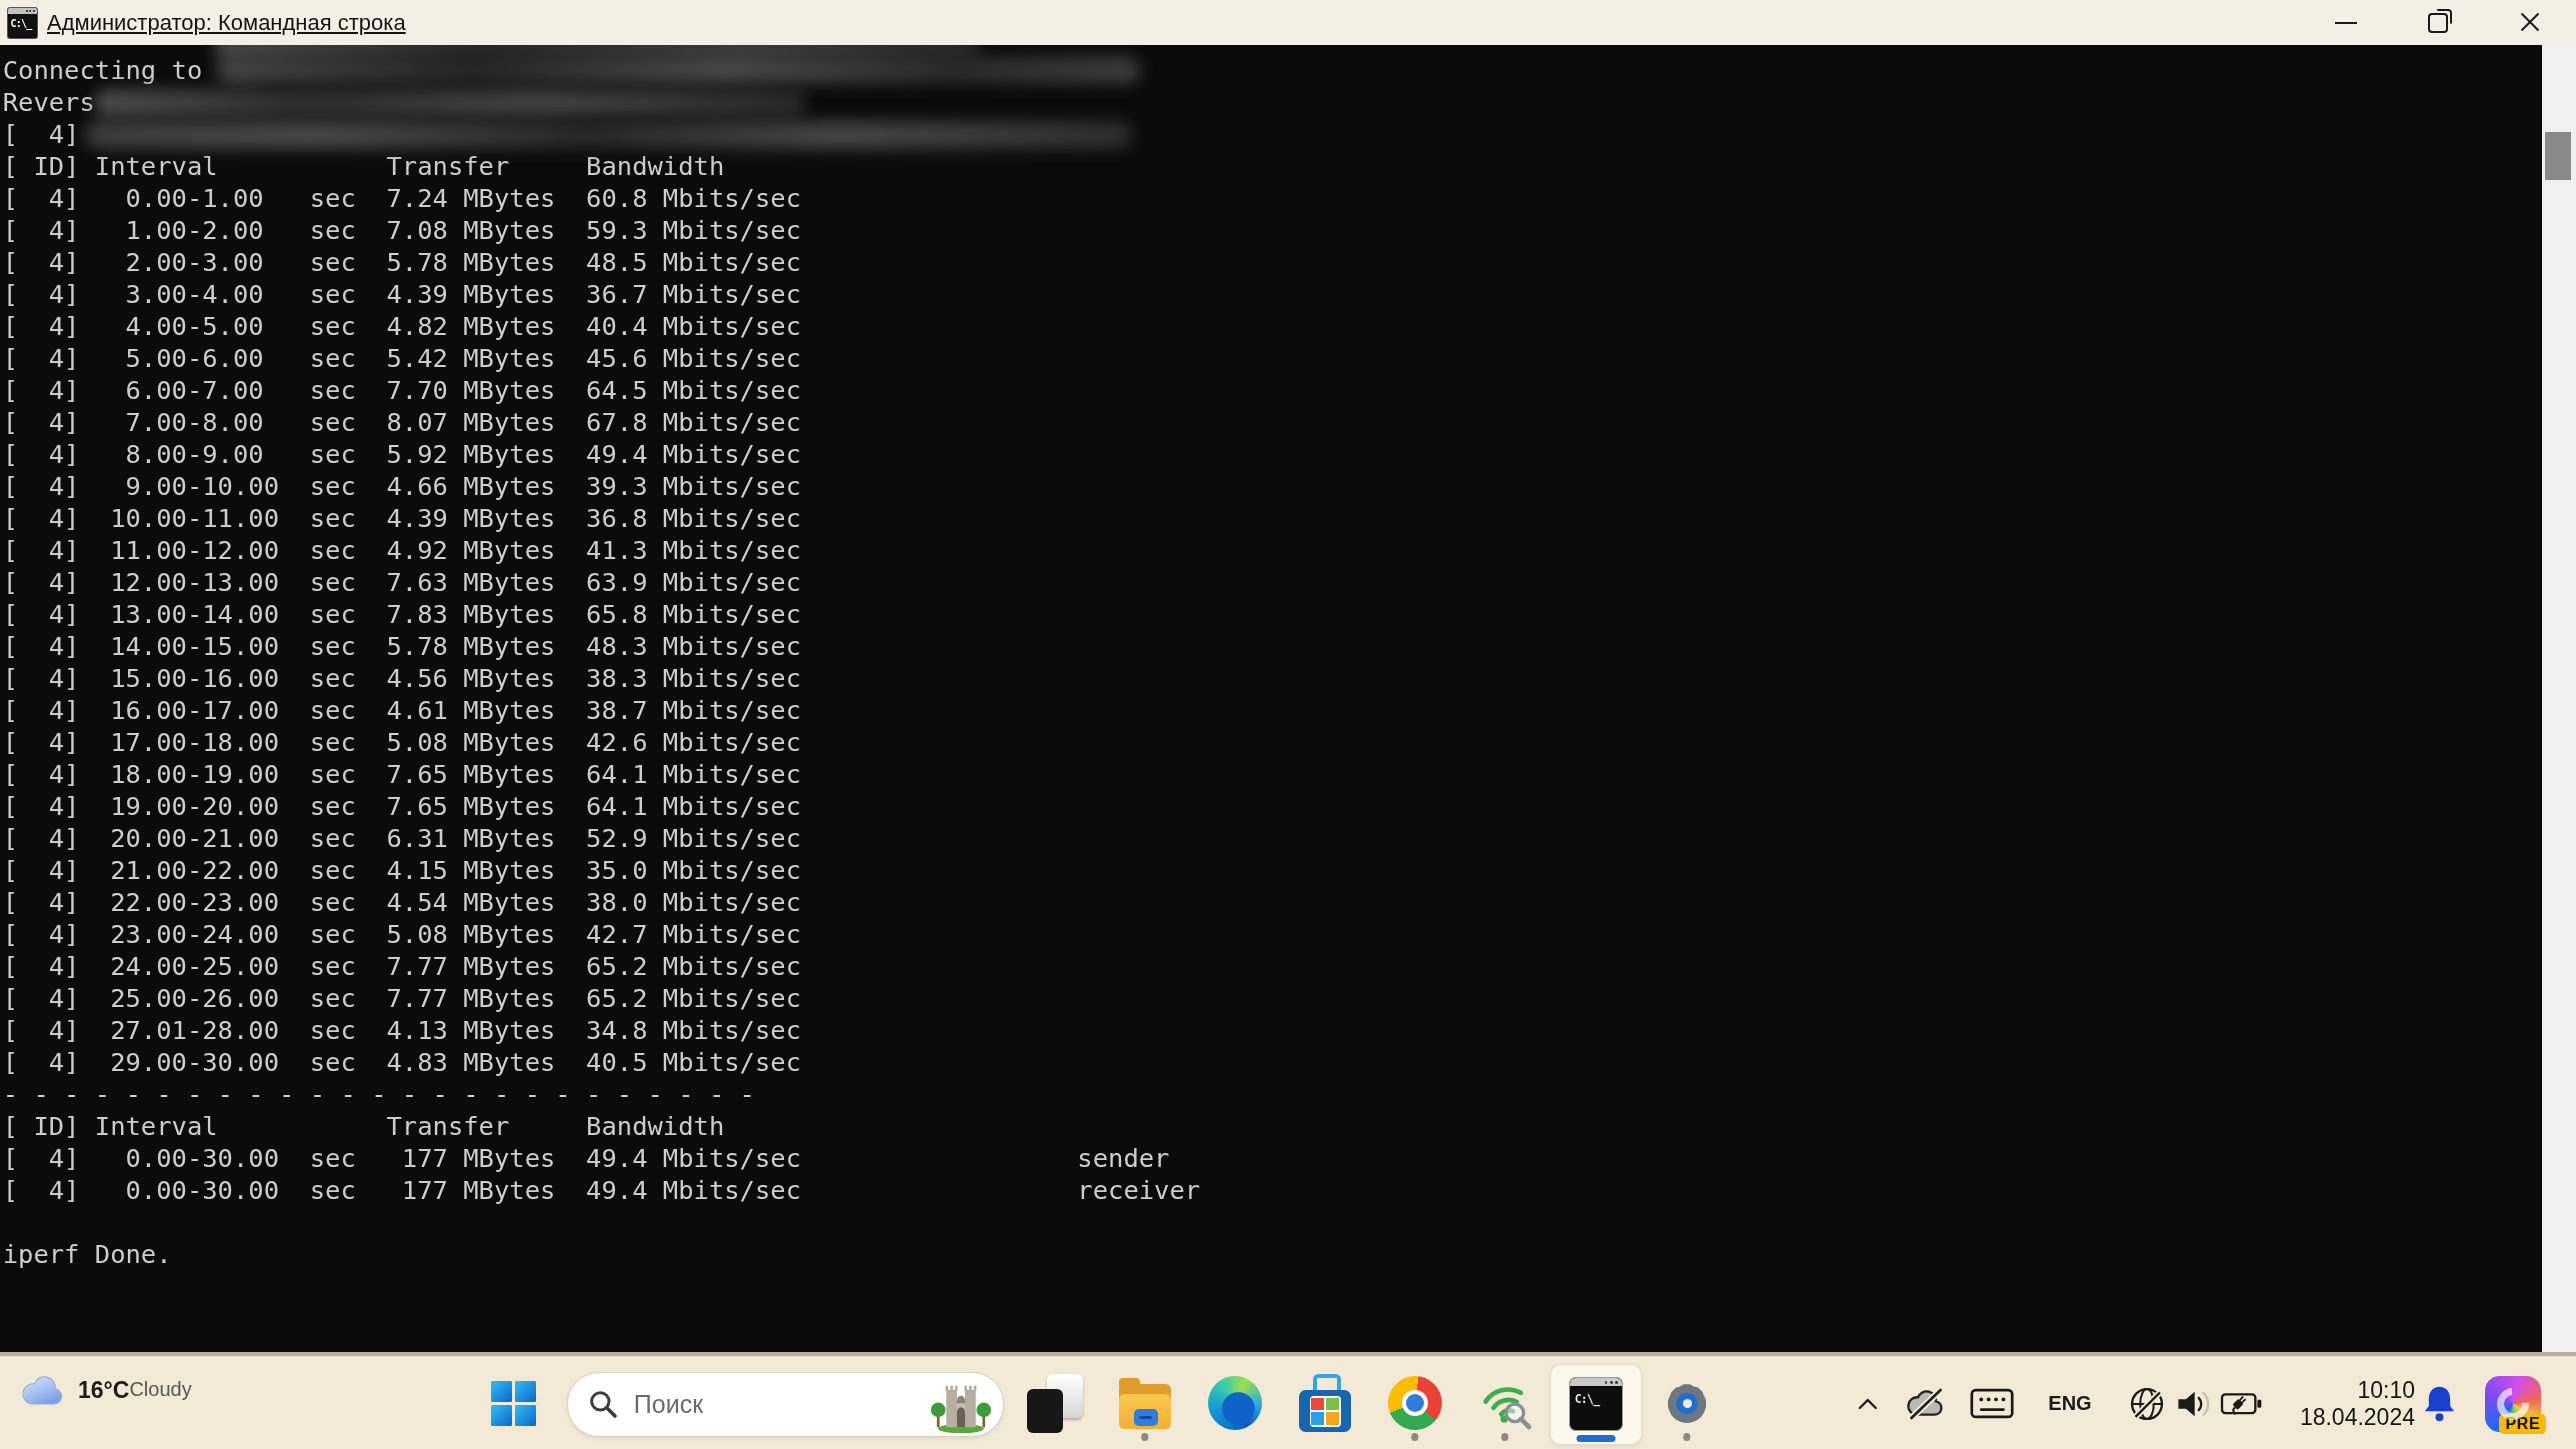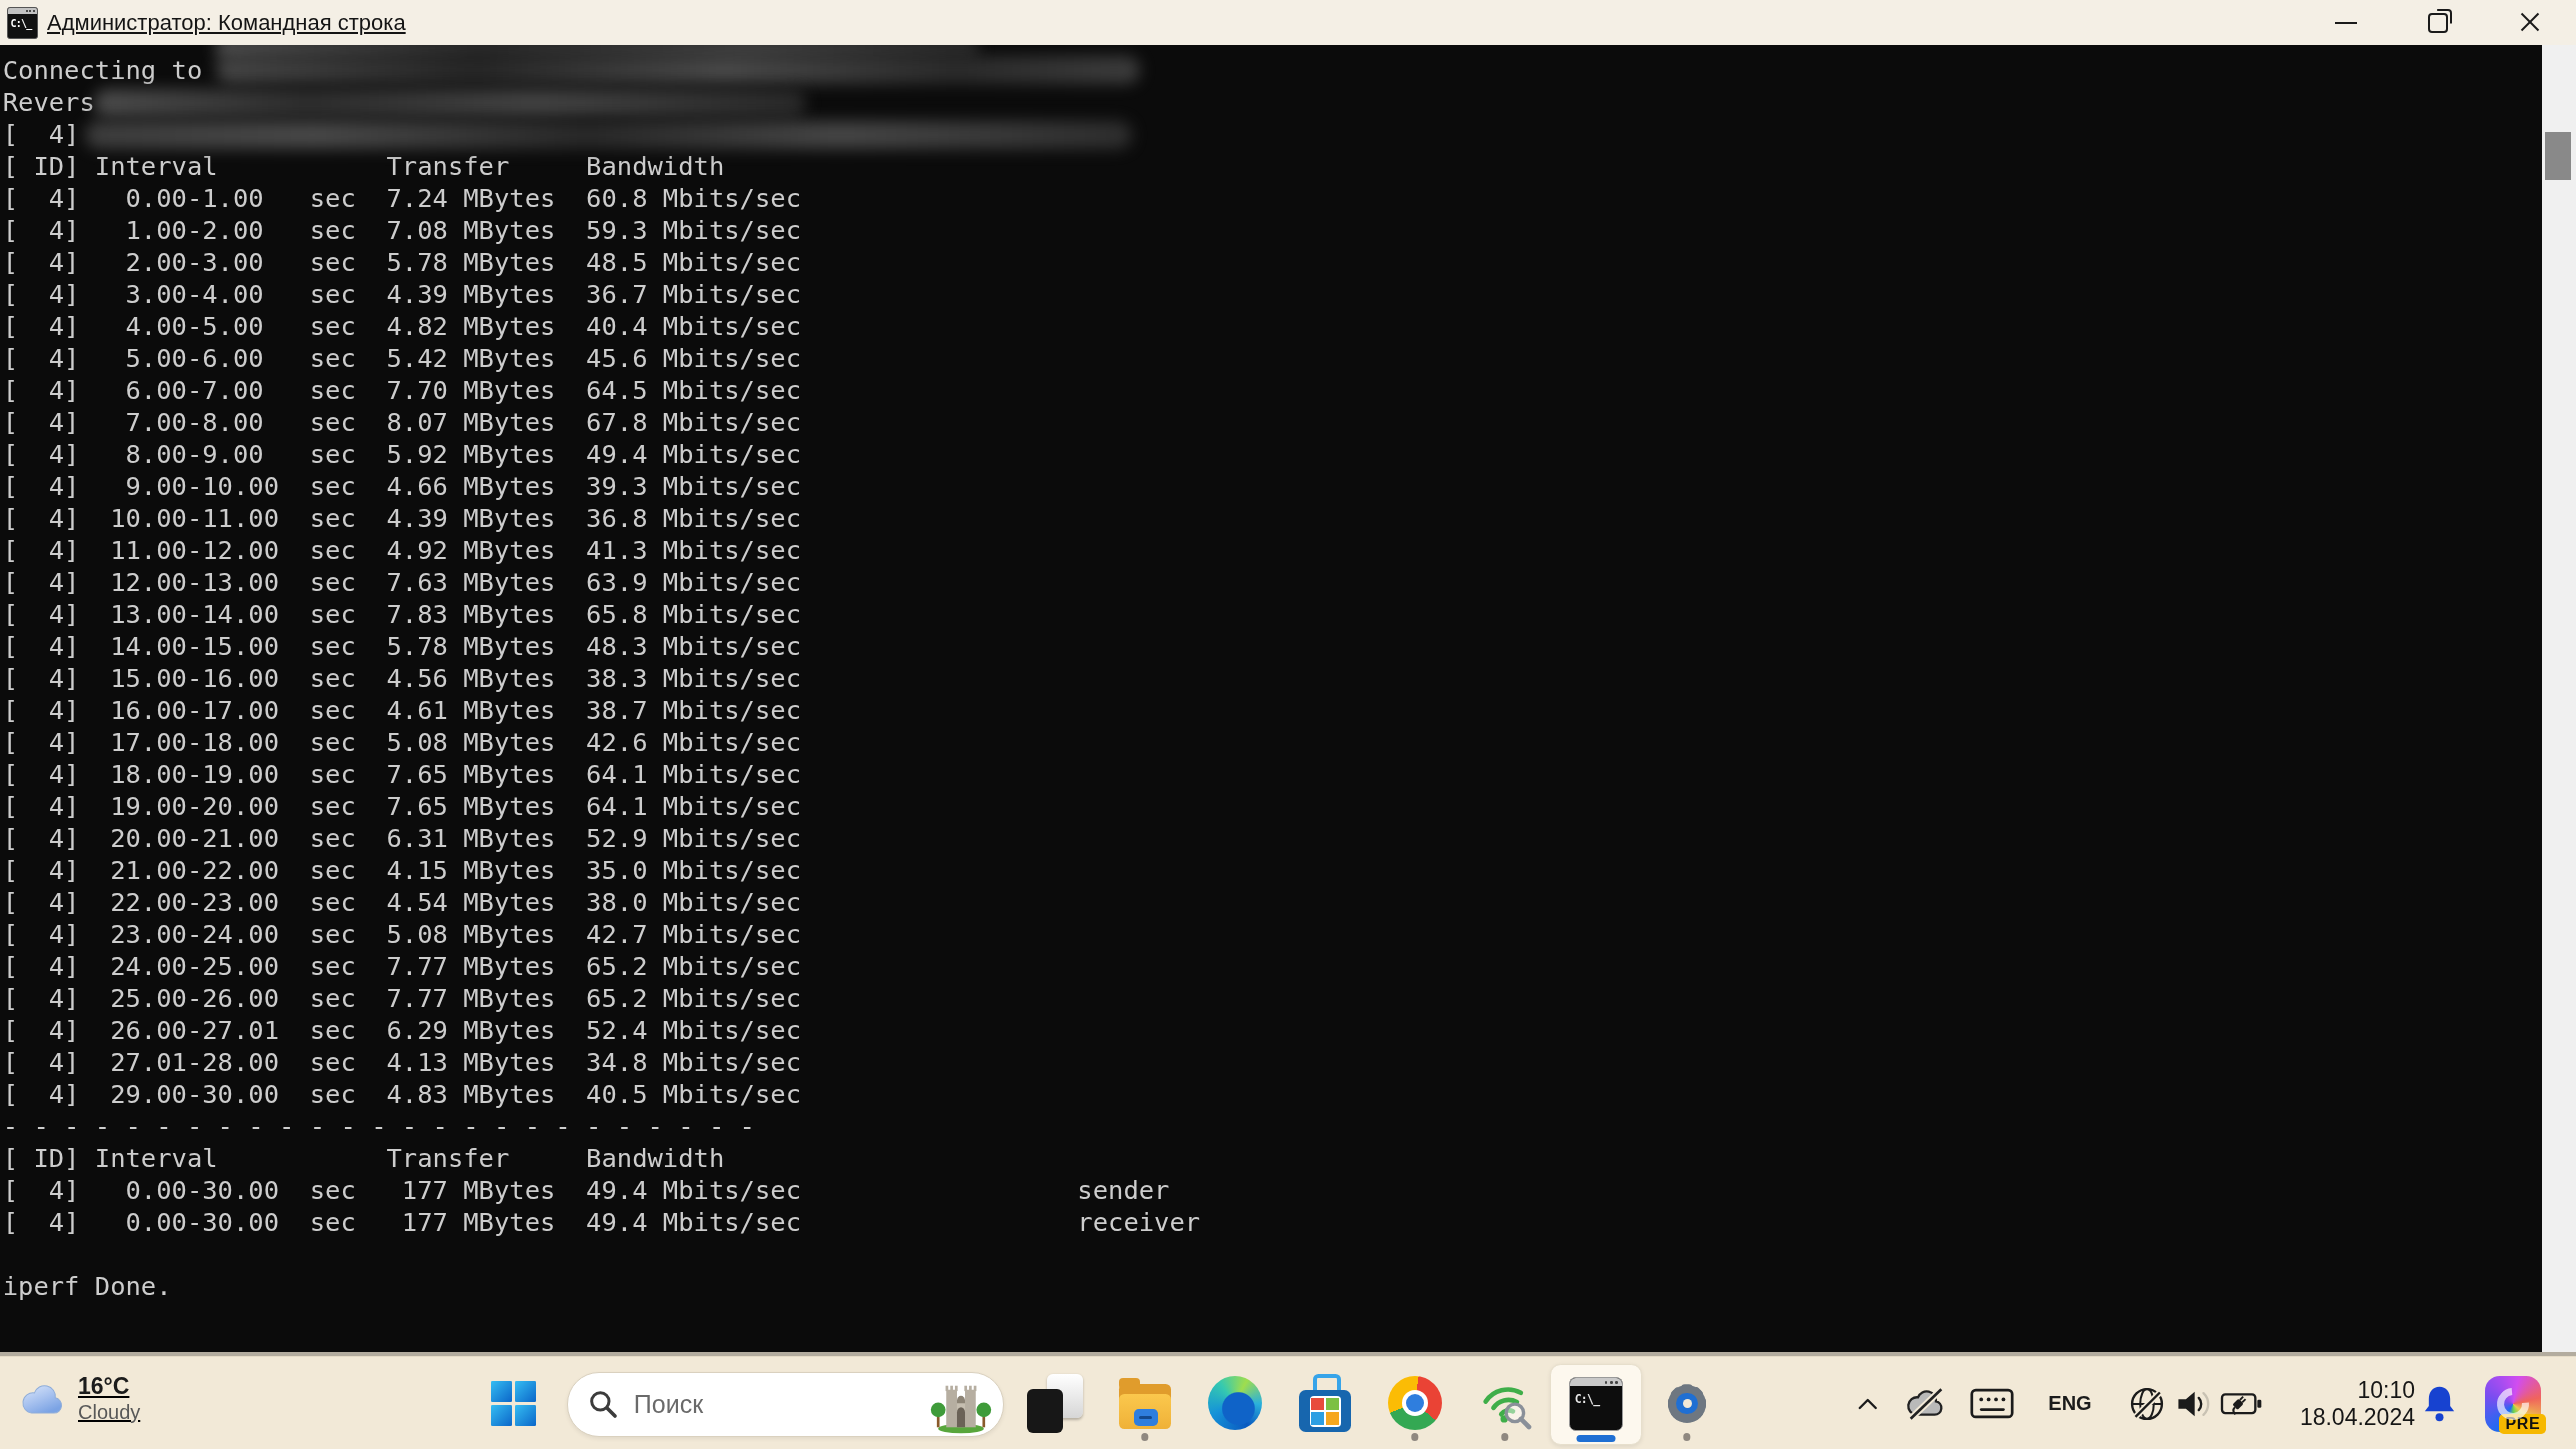--- a/index.html
+++ b/index.html
@@ -34,21 +34,21 @@
   .blob.b1{left:216px;top:11.4px;width:924px;height:28px;background:linear-gradient(90deg,#4f4f4f,#2b2b2b 28%,#535353 55%,#303030 80%,#454545);}
   .blob.b2{left:94px;top:44px;width:712px;height:28px;background:linear-gradient(90deg,#575757,#343434 30%,#4c4c4c 62%,#2e2e2e);}
   .blob.b3{left:85px;top:76px;width:1047px;height:28px;background:linear-gradient(90deg,#454545,#535353 22%,#2e2e2e 48%,#505050 72%,#343434);}
   .scrollbar{position:absolute;top:45px;right:0;width:34px;height:1307px;background:#f0f0f0;}
   .scroll-thumb{position:absolute;top:87px;left:3.4px;width:25.5px;height:48px;background:#898989;}
   .win-bottom{position:absolute;top:1352px;left:0;width:2576px;height:4px;background:#b3ac9f;}
 
   
   .taskbar{position:absolute;top:1356px;left:0;width:2576px;height:93px;background:#f2e9d7;border-top:0.7px solid #e6dcc7;}
   .weather{position:absolute;left:19px;top:16px;display:flex;gap:12px;align-items:center;cursor:default;}
-  .weather .wtxt{display:flex;flex-direction:column;text-decoration:underline;}
+  .weather .wtxt{display:flex;flex-direction:row;}
   .w-temp{font-size:23px;font-weight:600;color:#1c1c1c;line-height:27px;}
   .w-cond{font-size:20px;color:#585858;line-height:24px;}
 
   .start-btn{position:absolute;left:476px;top:10.7px;width:74px;height:71px;display:grid;place-items:center;}
   .winlogo{width:44px;height:44px;display:grid;grid-template-columns:21px 21px;grid-template-rows:21px 21px;gap:2.7px;}
   .winlogo i{background:linear-gradient(135deg,#35bdf2,#0b66c9);border-radius:1.3px;}
 
   .searchbox{position:absolute;left:567px;top:14.8px;width:435px;height:63px;background:#ffffff;border:1.3px solid #dad1bf;border-radius:32px;display:flex;align-items:center;box-shadow:0 2px 4px rgba(0,0,0,.07);}
   .search-ph{font-size:25px;color:#6a6a6a;margin-left:14.8px;}
   .mag{margin-left:19px;flex:0 0 auto;}
@@ -157,21 +157,20 @@
       <div class="term-line">[  4]  16.00-17.00  sec  4.61 MBytes  38.7 Mbits/sec</div>
       <div class="term-line">[  4]  17.00-18.00  sec  5.08 MBytes  42.6 Mbits/sec</div>
       <div class="term-line">[  4]  18.00-19.00  sec  7.65 MBytes  64.1 Mbits/sec</div>
       <div class="term-line">[  4]  19.00-20.00  sec  7.65 MBytes  64.1 Mbits/sec</div>
       <div class="term-line">[  4]  20.00-21.00  sec  6.31 MBytes  52.9 Mbits/sec</div>
       <div class="term-line">[  4]  21.00-22.00  sec  4.15 MBytes  35.0 Mbits/sec</div>
       <div class="term-line">[  4]  22.00-23.00  sec  4.54 MBytes  38.0 Mbits/sec</div>
       <div class="term-line">[  4]  23.00-24.00  sec  5.08 MBytes  42.7 Mbits/sec</div>
       <div class="term-line">[  4]  24.00-25.00  sec  7.77 MBytes  65.2 Mbits/sec</div>
       <div class="term-line">[  4]  25.00-26.00  sec  7.77 MBytes  65.2 Mbits/sec</div>
-      <div class="term-line">[  4]  26.00-27.01  sec  6.29 MBytes  52.4 Mbits/sec</div>
       <div class="term-line">[  4]  27.01-28.00  sec  4.13 MBytes  34.8 Mbits/sec</div>
       <div class="term-line">[  4]  29.00-30.00  sec  4.83 MBytes  40.5 Mbits/sec</div>
       <div class="term-line">- - - - - - - - - - - - - - - - - - - - - - - - -</div>
       <div class="term-line">[ ID] Interval           Transfer     Bandwidth</div>
       <div class="term-line">[  4]   0.00-30.00  sec   177 MBytes  49.4 Mbits/sec                  sender</div>
       <div class="term-line">[  4]   0.00-30.00  sec   177 MBytes  49.4 Mbits/sec                  receiver</div>
       <div class="term-line"></div>
       <div class="term-line">iperf Done.</div>
     </div>
   <div class="blob b0"></div>

